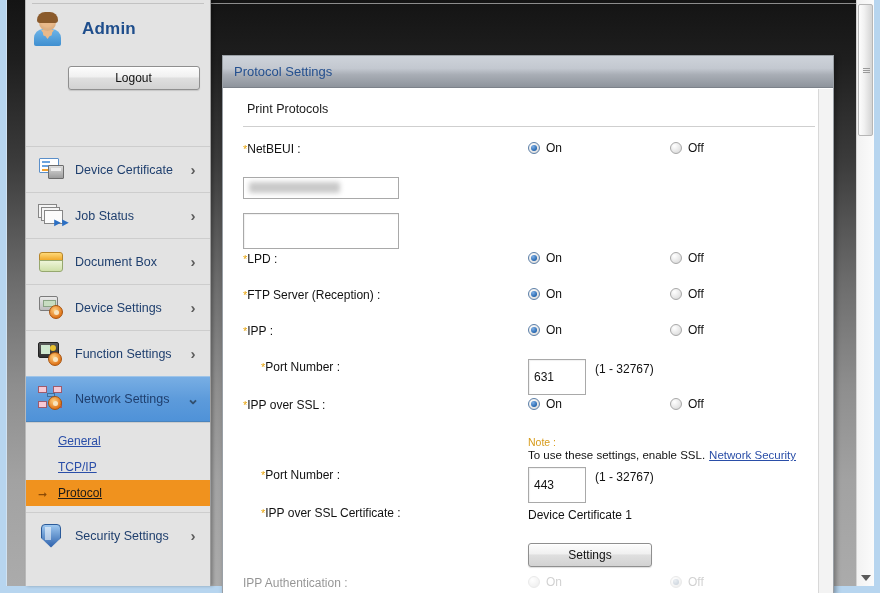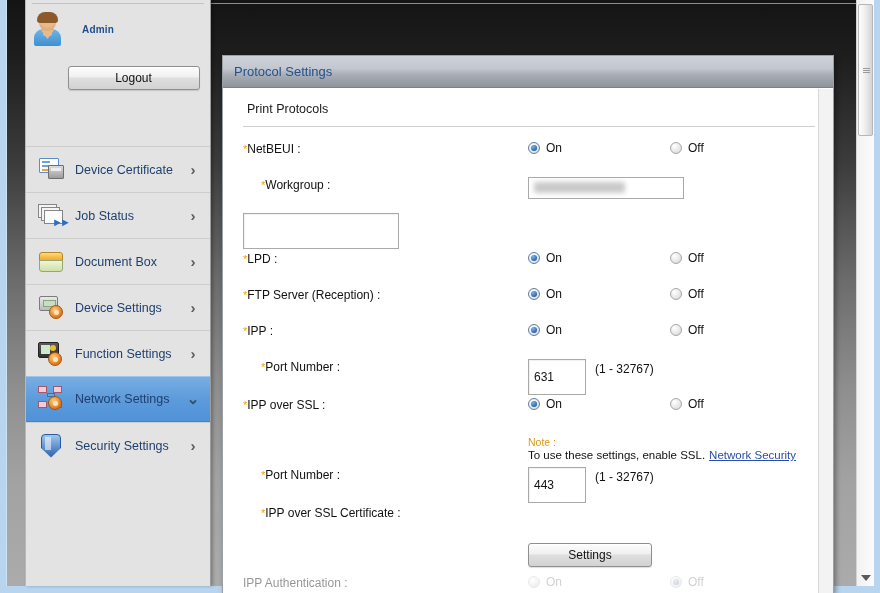--- a/index.html
+++ b/index.html
@@ -73,21 +73,21 @@
   .avatar .neck {
     position: absolute; left: 11px; top: 16px; width: 9px; height: 8px;
     background: #e9b98a; border-radius: 2px;
   }
   .avatar .vee {
     position: absolute; left: 9px; top: 18px; width: 13px; height: 9px;
     background: #e9b98a;
     clip-path: polygon(0 0, 100% 0, 50% 100%);
   }
   .user-name {
-    font-size: 10px; font-weight: bold; color: #1f4e8c;
+    font-size: 17px; font-weight: bold; color: #1f4e8c;
     letter-spacing: .2px;
   }
 
   .logout-wrap { padding: 12px 0 0 0; text-align: center; margin-left: 31px; }
   .btn3d {
     display: inline-block; text-align: center;
     font-size: 12px; color: #111;
     border: 1px solid #8f8f8f;
     border-radius: 3px;
     background: linear-gradient(to bottom, #fdfdfd 0%, #f0f0f0 45%, #dfdfdf 50%, #d2d2d2 100%);
@@ -372,20 +372,32 @@
             <div class="n n2"></div>
             <div class="n n3"></div>
             <div class="n n4"></div>
           <div class="bar"></div>
             <div class="g"></div>
         </div>
         <div class="sb-label">Network Settings</div>
         <div class="chev">⌄</div>
       </div>
 
+      <div class="sub-wrap">
+        <div class="sub-item">
+          <a>General</a>
+        </div>
+        <div class="sub-item">
+          <a>TCP/IP</a>
+        </div>
+        <div class="sub-item selected">
+          <span class="sub-arrow">➞</span>
+          <a>Protocol</a>
+        </div>
+      </div>
 
       <div class="sb-item">
         <div class="sb-ico ic-sec">
           <div class="shield"></div>
         </div>
         <div class="sb-label">Security Settings</div>
         <div class="chev">›</div>
       </div>
 
     </div>
@@ -411,23 +423,20 @@
             </label>
             <label class="radio">
               <span class="rb"></span>
               <span>Off</span>
             </label>
           </div>
         </div>
       </div>
 
       <div class="row">
-        <div class="lbl i1">
-          <span class="star">*</span><span>Workgroup :</span>
-        </div>
         <div class="ctrl">
           <span class="redacted">
             <span class="blurbox"></span>
           </span>
         </div>
       </div>
 
       <div class="row">
         <div class="ctrl">
           <input class="txt wide" type="text" value="" style="">
@@ -533,20 +542,23 @@
         <div class="ctrl">
           <input class="txt port" type="text" value="443" style="">
           <span class="hint">(1 - 32767)</span>
         </div>
       </div>
 
       <div class="row" style="min-height:30px;">
         <div class="lbl i1">
           <span class="star">*</span><span>IPP over SSL Certificate :</span>
         </div>
+        <div class="ctrl">
+          <span class="plain-val">Device Certificate 1</span>
+        </div>
       </div>
 
       <div class="row" style="min-height:40px;">
         <div class="lbl"></div>
         <div class="ctrl">
           <div class="btn3d settings-btn">Settings</div>
         </div>
       </div>
 
       <div class="row cut-row">

